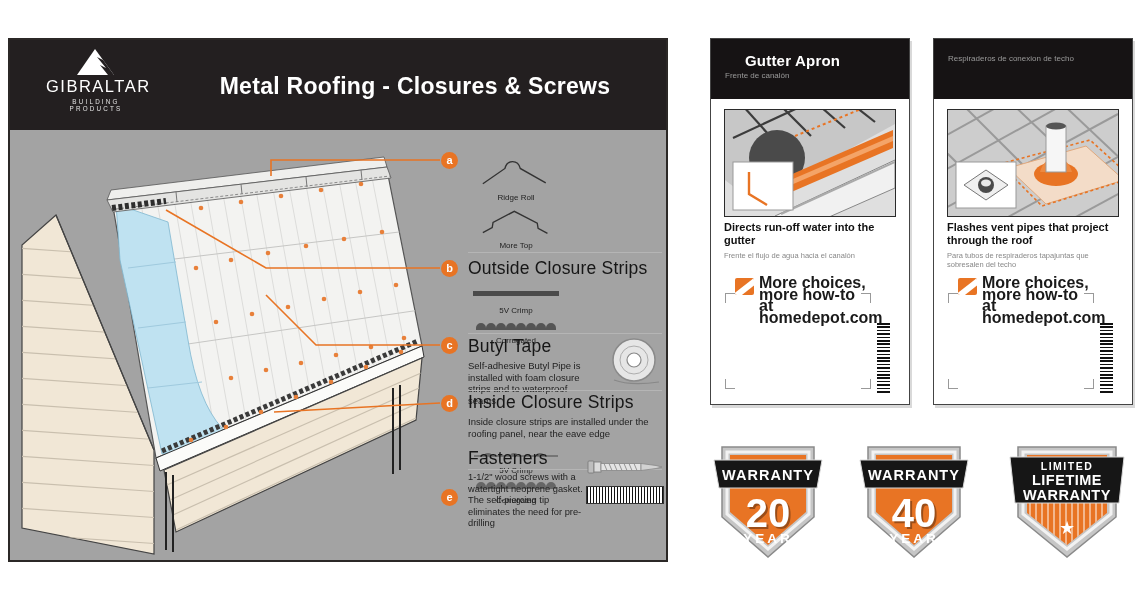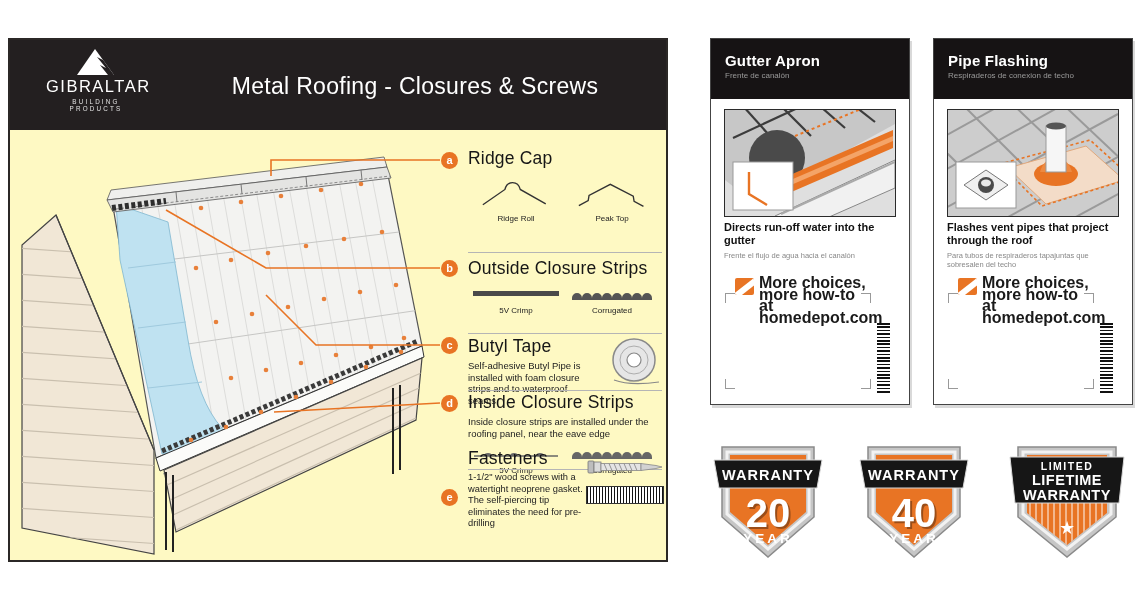--- a/index.html
+++ b/index.html
@@ -1,42 +1,42 @@
 <!DOCTYPE html>
 <html><head>
 <meta charset="utf-8">
 <style>
   html,body{margin:0;padding:0;background:#fff;}
   body{width:1140px;height:600px;position:relative;font-family:"Liberation Sans",sans-serif;overflow:hidden;}
   .abs{position:absolute;}
 
   
-  #sheet{left:8px;top:38px;width:656px;height:520px;border:2px solid #2b2826;background:#fef9c3;}
+  #sheet{left:8px;top:38px;width:656px;height:520px;border:2px solid #2b2826;background:#a3a3a3;}
   #sheet-header{left:0;top:0;width:656px;height:90px;background:#231f20;}
   #logo{left:36px;top:8px;width:100px;height:76px;text-align:center;color:#fff;}
   #logo .lname{font-size:16.5px;letter-spacing:1.5px;font-weight:400;margin-top:1px;}
   #logo .ltag{font-size:6.3px;letter-spacing:2.2px;color:#e3e3e3;margin-top:2px;}
-  #sheet-title{left:170px;top:33px;width:470px;text-align:center;color:#fff;font-size:23px;font-weight:400;letter-spacing:.3px;}
+  #sheet-title{left:170px;top:33px;width:470px;text-align:center;color:#fff;font-size:23px;font-weight:700;letter-spacing:.3px;}
 
   
   .sec{left:458px;width:196px;color:#222;}
   .sec h3{margin:0;font-size:17.5px;font-weight:400;color:#161616;letter-spacing:.2px;}
   .sec .body{font-size:9.5px;line-height:11.6px;margin-top:3px;}
-  .pair{display:flex;margin-top:6px;}
+  .pair{display:flex;margin-top:6px;flex-direction:column;}
   .pair .half{width:96px;text-align:center;}
   .pair .half .cap{font-size:8px;margin-top:1px;color:#222;}
   .rule{left:458px;width:194px;height:0;border-top:1px solid #b5b5b5;}
   .marker{width:17px;height:17px;border-radius:50%;background:#e87424;color:#fff;
           font-size:11px;font-weight:bold;text-align:center;line-height:17px;}
 
   
   .card{top:38px;width:198px;height:365px;background:#fff;border:1px solid #444;
         box-shadow:2px 3px 0 rgba(0,0,0,.15);}
   .card .chead{position:absolute;left:0;top:0;width:100%;height:60px;background:#161314;box-sizing:border-box;padding:13px 0 0 14px;}
-  .card .ctitle{color:#fff;font-size:15px;font-weight:bold;letter-spacing:.2px;}
+  .card .ctitle{color:#fff;font-size:15px;font-weight:bold;letter-spacing:.2px;margin-left:20px;}
   .card .csub{color:#9a9a9a;font-size:8px;margin-top:2px;}
   .card .cimg{position:absolute;left:13px;top:70px;width:170px;height:106px;border:1.5px solid #2b2b2b;background:#e8e8e8;overflow:hidden;}
   .card .cdesc{position:absolute;left:13px;top:182px;width:172px;font-size:11px;font-weight:bold;color:#111;line-height:13px;}
   .card .ces{position:absolute;left:13px;top:212px;width:160px;font-size:7.5px;color:#888;line-height:9px;}
   .card .promo{position:absolute;left:24px;top:238px;width:165px;}
   .card .promo .ptxt{position:absolute;left:24px;top:0;font-size:16px;font-weight:bold;color:#1a1a1a;line-height:11.5px;width:140px;}
   .hdicon{position:absolute;left:0;top:1px;width:19px;height:17px;background:#e87424;border-radius:2px;overflow:hidden;}
   .hdicon .band{position:absolute;left:-3px;top:7px;width:28px;height:6px;background:#fff;transform:rotate(-38deg);}
   .cm{position:absolute;width:9px;height:9px;}
   .cm.tl{border-left:1px solid #999;border-top:1px solid #999;}
@@ -202,33 +202,32 @@
     </g>
   </svg>
 
   <div class="abs marker" style="left:431px;top:112px;">a</div>
   <div class="abs marker" style="left:431px;top:220px;">b</div>
   <div class="abs marker" style="left:431px;top:297px;">c</div>
   <div class="abs marker" style="left:431px;top:355px;">d</div>
   <div class="abs marker" style="left:431px;top:449px;">e</div>
 
   <div class="abs sec" style="top:108px;">
-    <h3>Ridge Cap</h3>
     <div class="pair">
       <div class="half">
         <svg width="84" height="34" viewBox="0 0 84 40">
           <path d="M3,35 L29,17 Q31,9 38,9 Q45,9 47,17 L77,34" stroke="#333" stroke-width="1.6" fill="none"></path>
         </svg>
         <div class="cap">Ridge Roll</div>
       </div>
       <div class="half">
         <svg width="84" height="34" viewBox="0 0 84 40">
           <path d="M3,36 L14,30 L15,24 L40,11 L67,25 L68,31 L79,37" stroke="#333" stroke-width="1.6" fill="none"></path>
         </svg>
-        <div class="cap">Peak Top</div>
+        <div class="cap">More Top</div>
       </div>
     </div>
   </div>
   <div class="abs rule" style="top:212px;"></div>
 
   <div class="abs sec" style="top:218px;">
     <h3>Outside Closure Strips</h3>
     <div class="pair">
       <div class="half">
         <svg width="88" height="16" viewBox="0 0 88 16">
@@ -342,21 +341,20 @@
   </div>
   <div class="cm tl" style="left:14px;top:254px;"></div>
   <div class="cm tr" style="left:150px;top:254px;"></div>
   <div class="cm bl" style="left:14px;top:340px;"></div>
   <div class="cm br" style="left:150px;top:340px;"></div>
   <div class="vbar"></div>
 </div>
 
 <div class="abs card" style="left:933px;">
   <div class="chead">
-    <div class="ctitle">Pipe Flashing</div>
     <div class="csub">Respiraderos de conexion de techo</div>
   </div>
   <div class="cimg">
     <svg width="170" height="106" viewBox="0 0 170 106">
       <rect width="170" height="106" fill="#CDCDCD"></rect>
       <g stroke="#9a9a9a" stroke-width="2">
         <line x1="-10" y1="30" x2="80" y2="-20"></line>
           <line x1="-10" y1="64" x2="120" y2="-8"></line>
         <line x1="-6" y1="100" x2="170" y2="4"></line>
           <line x1="40" y1="118" x2="190" y2="36"></line>

